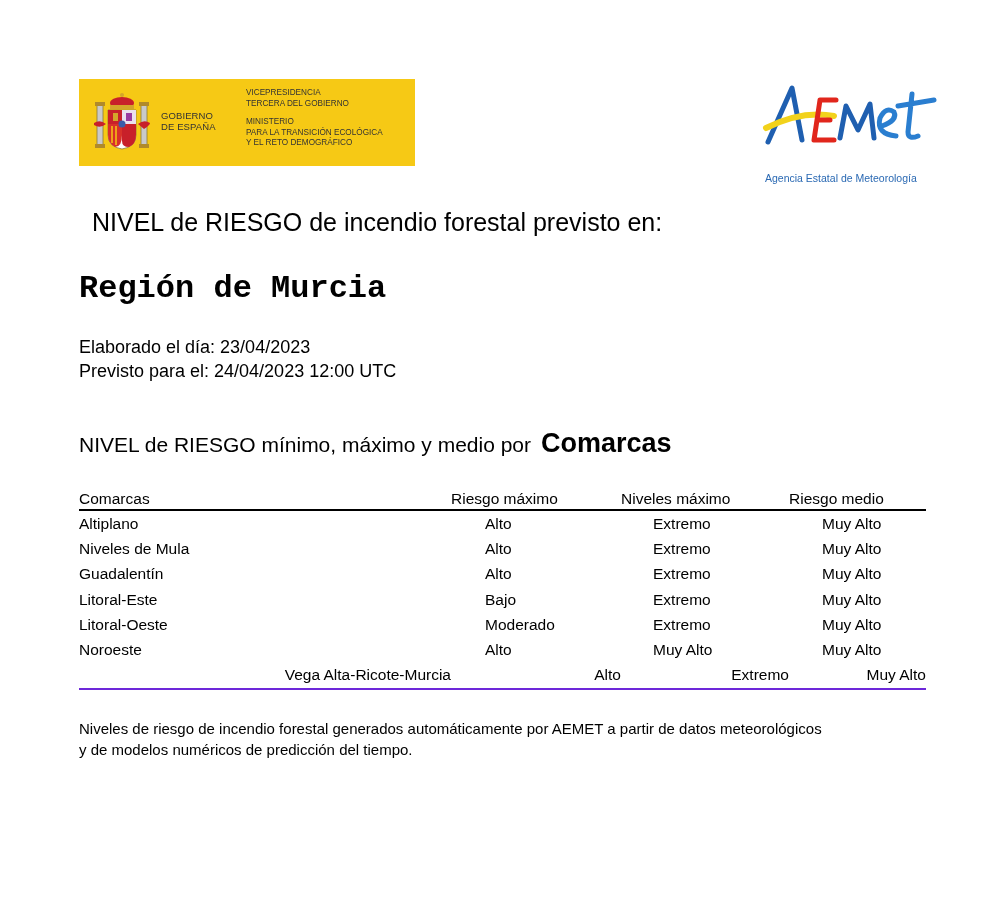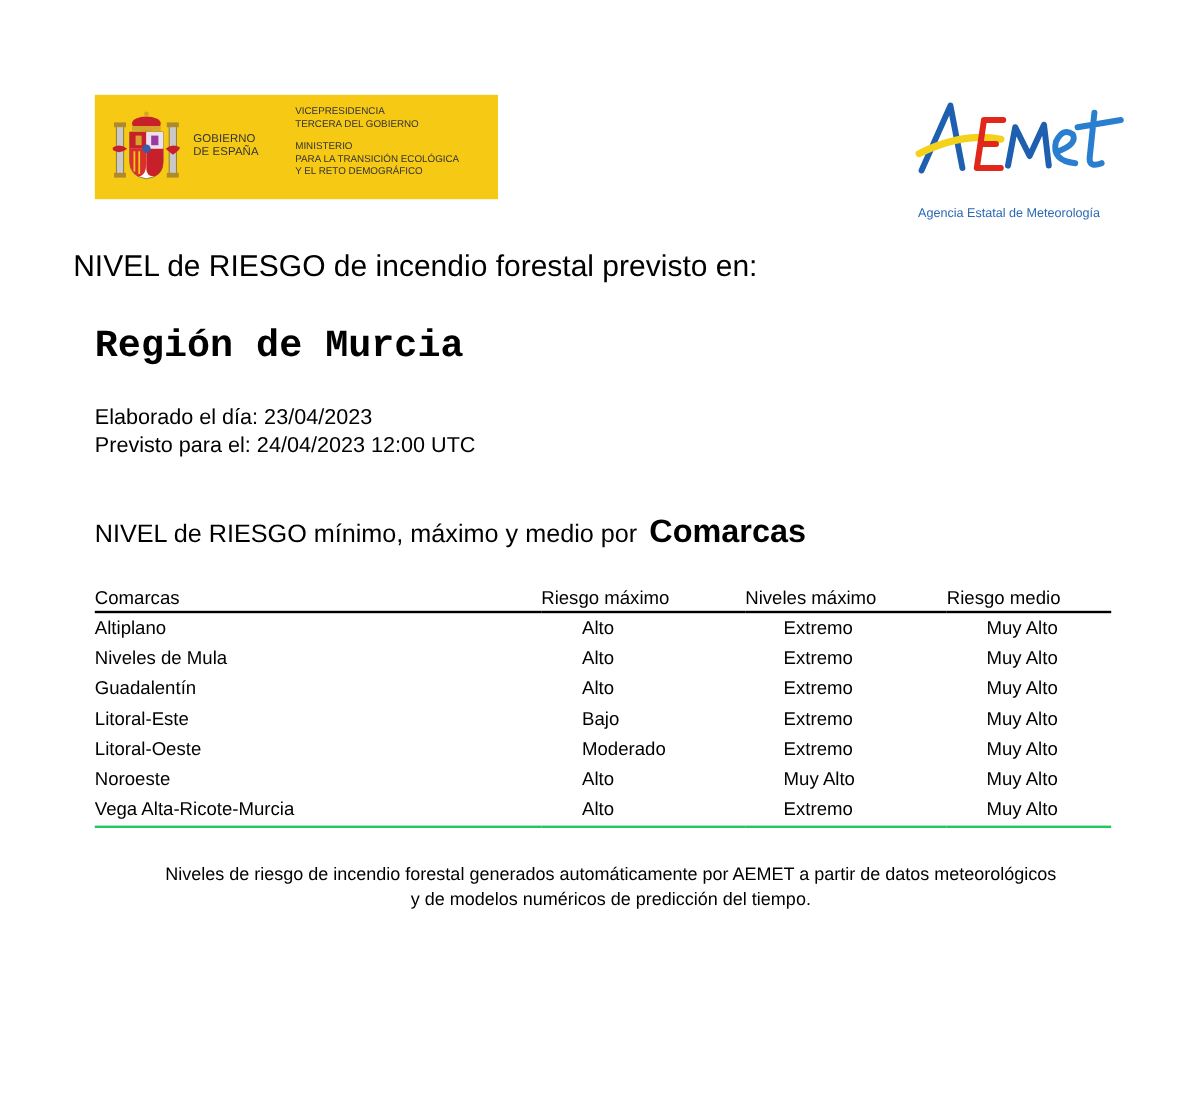--- a/index.html
+++ b/index.html
@@ -31,21 +31,21 @@
 
     .aemet {
       position: absolute; left: 762px; top: 82px; width: 185px; height: 84px;
     }
     .aemet-sub {
       position: absolute; left: 765px; top: 149px;
       font-size: 10.5px; color: #2a69b3; margin-top: 23px;
     }
 
     .h-intro {
-      position: absolute; left: 61px; top: 208px;
+      position: absolute; left: 92px; top: 208px;
       font-size: 25px; font-weight: normal; margin: 0;
     }
     .h-region {
       position: absolute; left: 79px; top: 270px;
       font-size: 32px; font-weight: bold; margin: 0; font-family: Liberation Mono, monospace;
     }
     .meta {
       position: absolute; left: 79px; top: 335px;
       font-size: 18px; line-height: 24px;
     }
@@ -55,33 +55,33 @@
     }
     .h-section .strong { font-weight: bold; font-size: 27px; margin-left: 10px; }
 
     table.risk {
       position: absolute; left: 79px; top: 487px;
       width: 847px; border-collapse: collapse;
       font-size: 15.5px;
     }
     table.risk th { font-weight: normal; text-align: left; padding: 2px 0 1px 0; height: 19px; }
     table.risk thead tr { border-bottom: 2px solid #000; }
-    table.risk tbody tr:last-child { border-bottom: 2px solid #22c55e; }
+    table.risk tbody tr:last-child { border-bottom: 2px solid #6d28d9; text-align: right; }
     table.risk td { padding: 0; height: 25.3px; }
     .c-name { width: 372px; }
     .c-min { width: 136px; }
     .c-max { width: 136px; }
     th.c-min, th.c-max, th.c-med { text-align: left; }
     td.c-min { padding-left: 34px !important; }
     td.c-max { padding-left: 32px !important; }
     td.c-med { padding-left: 33px !important; }
 
     .footnote {
       position: absolute; left: 79px; top: 718px; width: 860px;
-      font-size: 15px; line-height: 21px; text-align: center;
+      font-size: 15px; line-height: 21px;
     }
   </style>
 </head>
 <body>
 
 <div class="banner">
   <svg class="coat" viewBox="0 0 58 64">
 
     <rect x="4" y="14" width="6" height="40" fill="#c9c9c9" stroke="#8a7a3a" stroke-width="0.8"></rect>
     <rect x="48" y="14" width="6" height="40" fill="#c9c9c9" stroke="#8a7a3a" stroke-width="0.8"></rect>

